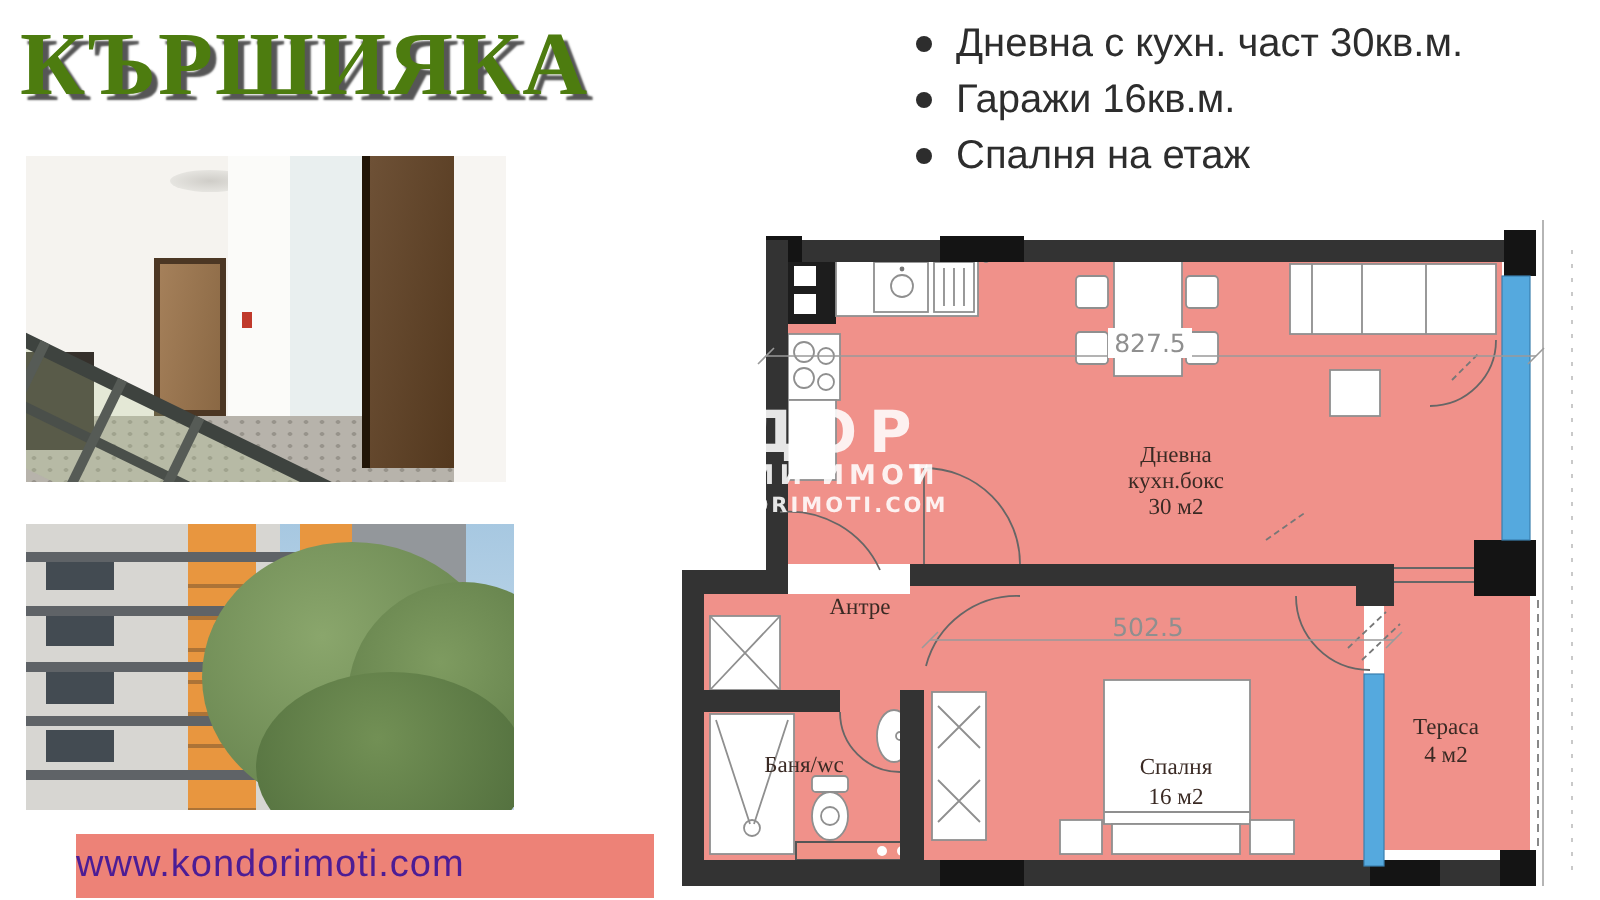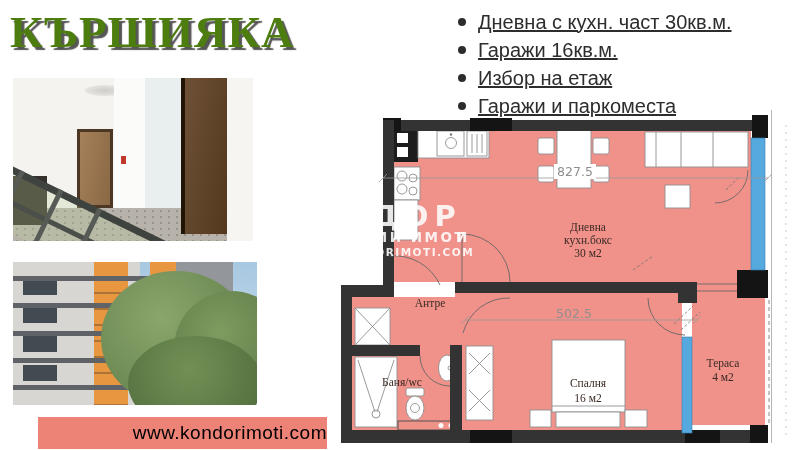--- a/index.html
+++ b/index.html
@@ -4,21 +4,21 @@
 <style>
   html,body{margin:0;padding:0;background:#fff;}
   .canvas{position:relative;width:800px;height:450px;background:#fff;overflow:hidden;
           font-family:"Liberation Sans",sans-serif;}
   
   .title{position:absolute;left:10px;top:6px;width:320px;margin:0;
          font-family:"Liberation Serif",serif;font-weight:bold;font-size:45px;
          letter-spacing:1px;color:#4d7c0f;text-shadow:3px 3px 1px #565656;}
   
   .features{position:absolute;left:452px;top:8px;width:345px;list-style:none;margin:0;padding:0;}
-  .features .row{display:flex;align-items:center;height:28px;font-size:20px;color:#2d2d2d;text-decoration:underline;}
+  .features .row{display:flex;align-items:center;height:28px;font-size:20px;color:#2d2d2d;}
   .dot{width:8px;height:8px;border-radius:50%;background:#2d2d2d;margin:0 12px 0 6px;flex:0 0 auto;}
   
   .photo{position:absolute;overflow:hidden;}
   .photo1{left:13px;top:78px;width:240px;height:163px;background:#f3f1ed;}
   .p1-backwall{position:absolute;left:0;top:0;width:56%;height:82%;background:#f5f3ef;}
   .p1-light{position:absolute;left:30%;top:4%;width:40px;height:11px;border-radius:50%;
             background:radial-gradient(#cfcdc8,#efeeea);}
   .p1-door{position:absolute;left:26.5%;top:31%;width:15%;height:49%;
            background:linear-gradient(100deg,#a5805a,#8a6844);border:3px solid #4c3724;box-sizing:border-box;}
   .p1-pillar{position:absolute;left:42%;top:0;width:17%;height:83%;background:#fbfbf9;}
@@ -45,21 +45,21 @@
   .p2-orange2{position:absolute;left:56%;top:0;width:11%;height:34%;background:#e8963f;}
   .p2-tower{position:absolute;left:67%;top:0;width:23%;height:100%;background:#93979b;}
   .p2-slab{position:absolute;left:0;width:67%;height:5px;background:#5f6367;}
   .p2-win{position:absolute;background:#434b52;}
   .p2-tree{position:absolute;border-radius:50%;}
   .t1{left:36%;top:6%;width:150px;height:135px;background:radial-gradient(circle at 40% 35%,#8aa66c,#5d7a46);}
   .t2{left:66%;top:20%;width:115px;height:115px;background:radial-gradient(circle at 40% 35%,#7e9b60,#54713f);}
   .t3{left:47%;top:52%;width:135px;height:95px;background:radial-gradient(circle at 45% 35%,#729055,#4d6a3a);}
   
   .banner{position:absolute;left:38px;top:417px;width:289px;height:32px;background:#ed8277;
-          display:flex;align-items:center;justify-content:flex-end;color:#000000;font-size:19px;letter-spacing:.5px;}
+          display:flex;align-items:center;justify-content:flex-start;color:#4c1d95;font-size:19px;letter-spacing:.5px;}
   
   .plan{position:absolute;left:341px;top:110px;width:459px;height:340px;}
   .room{fill:#f0918a;}
   .wall{fill:#333;}
   .pier{fill:#141414;}
   .win{fill:#55a9de;stroke:#3a7fae;stroke-width:.6;}
   .furn{fill:#fff;stroke:#8f8f8f;stroke-width:.9;}
   .fline{stroke:#8f8f8f;stroke-width:.9;fill:none;}
   .arc{stroke:#666;stroke-width:.9;fill:none;}
   .dim{stroke:#9a9a9a;stroke-width:.8;}
@@ -79,25 +79,21 @@
     <li class="row">
       <span class="dot"></span>
       <span>Дневна с кухн. част 30кв.м.</span>
       </li>
     <li class="row">
       <span class="dot"></span>
       <span>Гаражи 16кв.м.</span>
       </li>
     <li class="row">
       <span class="dot"></span>
-      <span>Избор на етаж</span>
-      </li>
-    <li class="row">
-      <span class="dot"></span>
-      <span>Гаражи и паркоместа</span>
+      <span>Спалня на етаж</span>
       </li>
   </ul>
 
   <div class="photo photo1">
     <div class="p1-backwall"></div>
     <div class="p1-light"></div>
     <div class="p1-door"></div>
     <div class="p1-pillar"></div>
     <div class="p1-ext"></div>
     <div class="p1-pillar2"></div>

